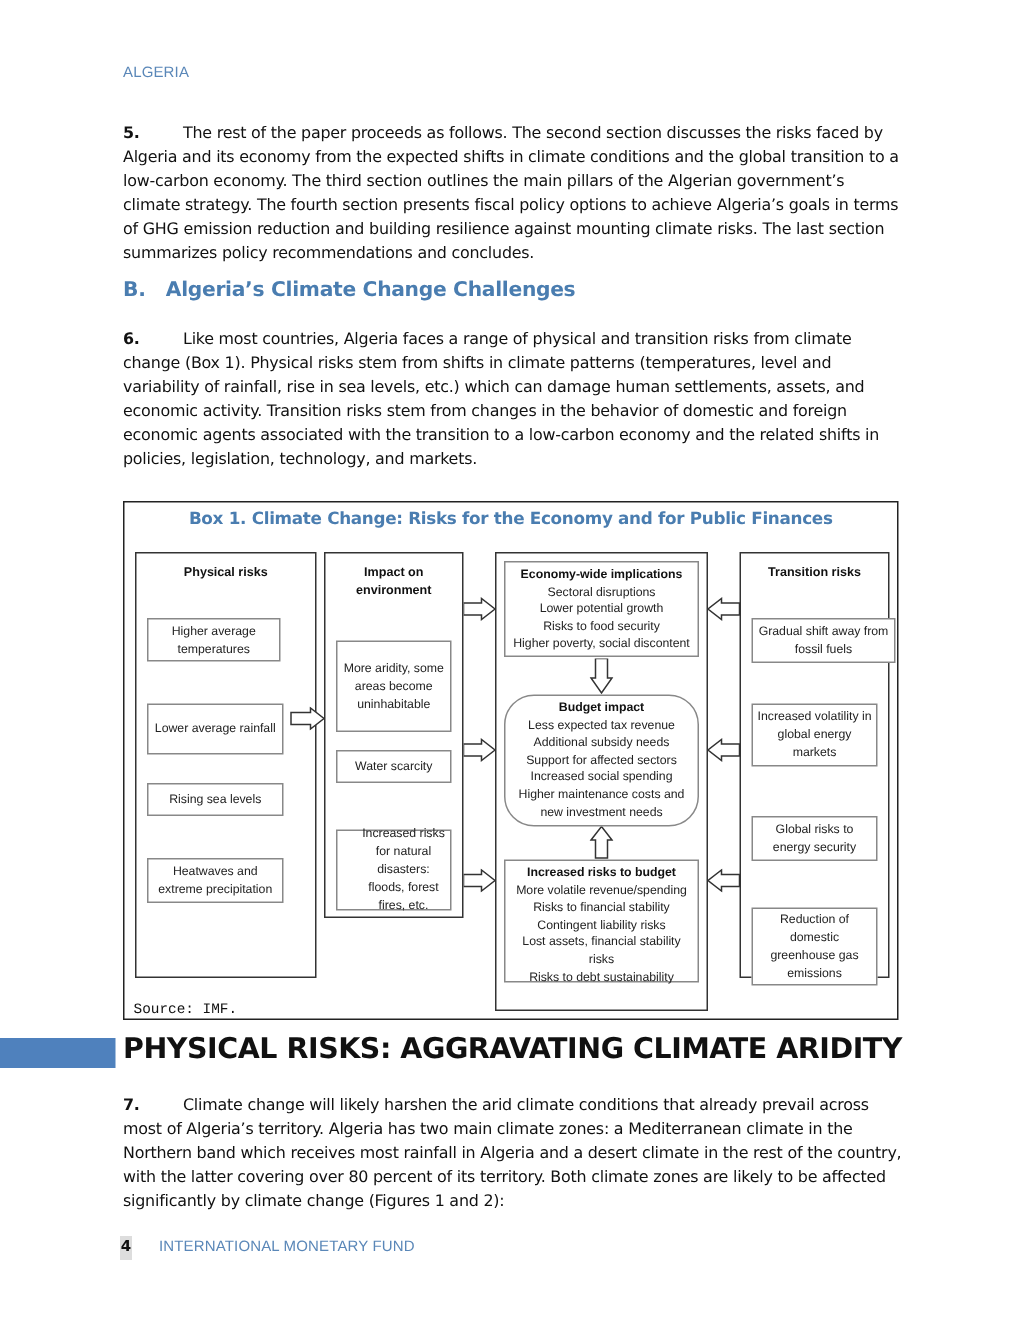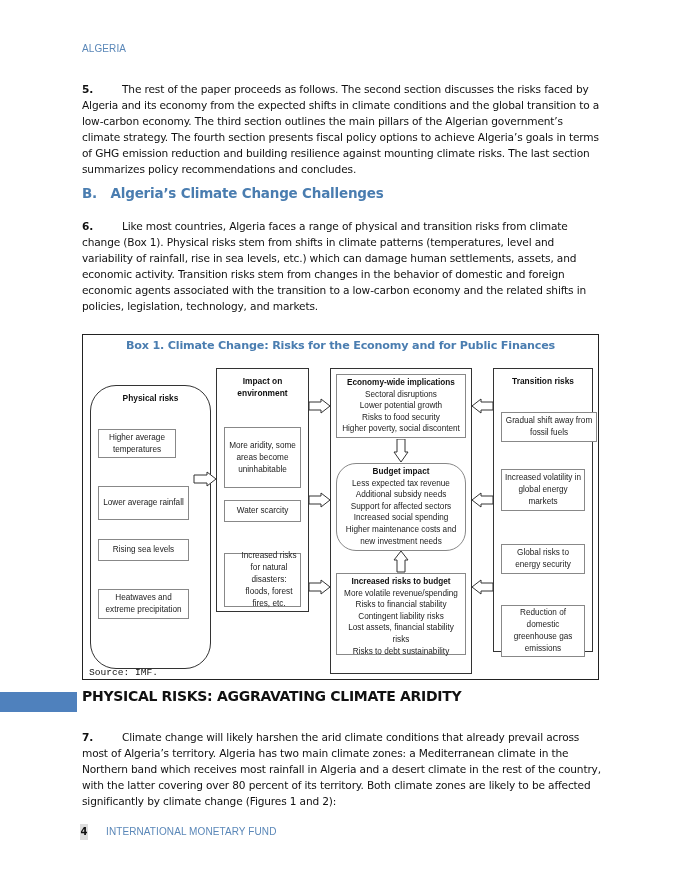--- a/index.html
+++ b/index.html
@@ -62,21 +62,21 @@
   .mid-cell .h { font-weight: bold; color: #111; }
 
   .arrow { position: absolute; }
 
   
   .blue-bar {
     position: absolute; left: 0; top: 692px; width: 77px; height: 20px; background: #4f81bd;
   }
   .section-h {
     position: absolute; left: 82px; top: 688px;
-    font-family: "DejaVu Sans", sans-serif; font-size: 14px; font-weight: bold; color: #111;
+    font-family: "DejaVu Sans", sans-serif; font-size: 19px; font-weight: bold; color: #111;
     letter-spacing: -0.3px;
   }
 
   .footer-page {
     position: absolute; left: 80px; top: 824px; width: 8px; height: 16px; background: #ddd;
     font-family: "DejaVu Sans", sans-serif; font-size: 10px; font-weight: bold; color: #111;
     text-align: center; line-height: 16px;
   }
   .footer-text {
     position: absolute; left: 106px; top: 826px;
@@ -94,23 +94,23 @@
 
 <div class="section-b" style="white-space:pre;">B.   Algeria’s Climate Change Challenges</div>
 
 <div class="para" style="top:218px;">
   <span class="num">6.</span><b>Like most countries, Algeria faces a range of physical and transition risks from climate change (Box 1)</b><span>. Physical risks stem from shifts in climate patterns (temperatures, level and variability of rainfall, rise in sea levels, etc.) which can damage human settlements, assets, and economic activity. Transition risks stem from changes in the behavior of domestic and foreign economic agents associated with the transition to a low-carbon economy and the related shifts in policies, legislation, technology, and markets.</span>
 </div>
 
 <div class="box1">
   <div class="box1-title">Box 1. Climate Change: Risks for the Economy and for Public Finances</div>
 
-  <div class="col" style="left:7px; top:50px; width:121px; height:284px;border-radius:26px;">
+  <div class="col" style="left:7px; top:33px; width:121px; height:284px;">
     <div class="col-title" style="top:6px;">Physical risks</div>
-    <div class="cell" style="left:7px; top:43px; width:78px; height:29px;text-align:center;">Higher average temperatures</div>
+    <div class="cell" style="left:7px; top:43px; width:89px; height:29px;text-align:center;">Higher average temperatures</div>
     <div class="cell" style="left:7px; top:100px; width:91px; height:34px;">Lower average rainfall</div>
     <div class="cell" style="left:7px; top:153px; width:91px; height:22px;">Rising sea levels</div>
     <div class="cell" style="left:7px; top:203px; width:91px; height:30px;">Heatwaves and extreme precipitation</div>
   </div>
 
   <div class="col" style="left:133px; top:33px; width:93px; height:244px;">
     <div class="col-title" style="top:6px; padding:0 14px;">Impact on environment</div>
     <div class="cell" style="left:7px; top:58px; width:77px; height:61px;">More aridity, some areas become uninhabitable</div>
     <div class="cell" style="left:7px; top:131px; width:77px; height:22px;">Water scarcity</div>
     <div class="cell" style="left:7px; top:184px; width:77px; height:54px;padding-left:16px;">Increased risks for natural disasters: floods, forest fires, etc.</div>

